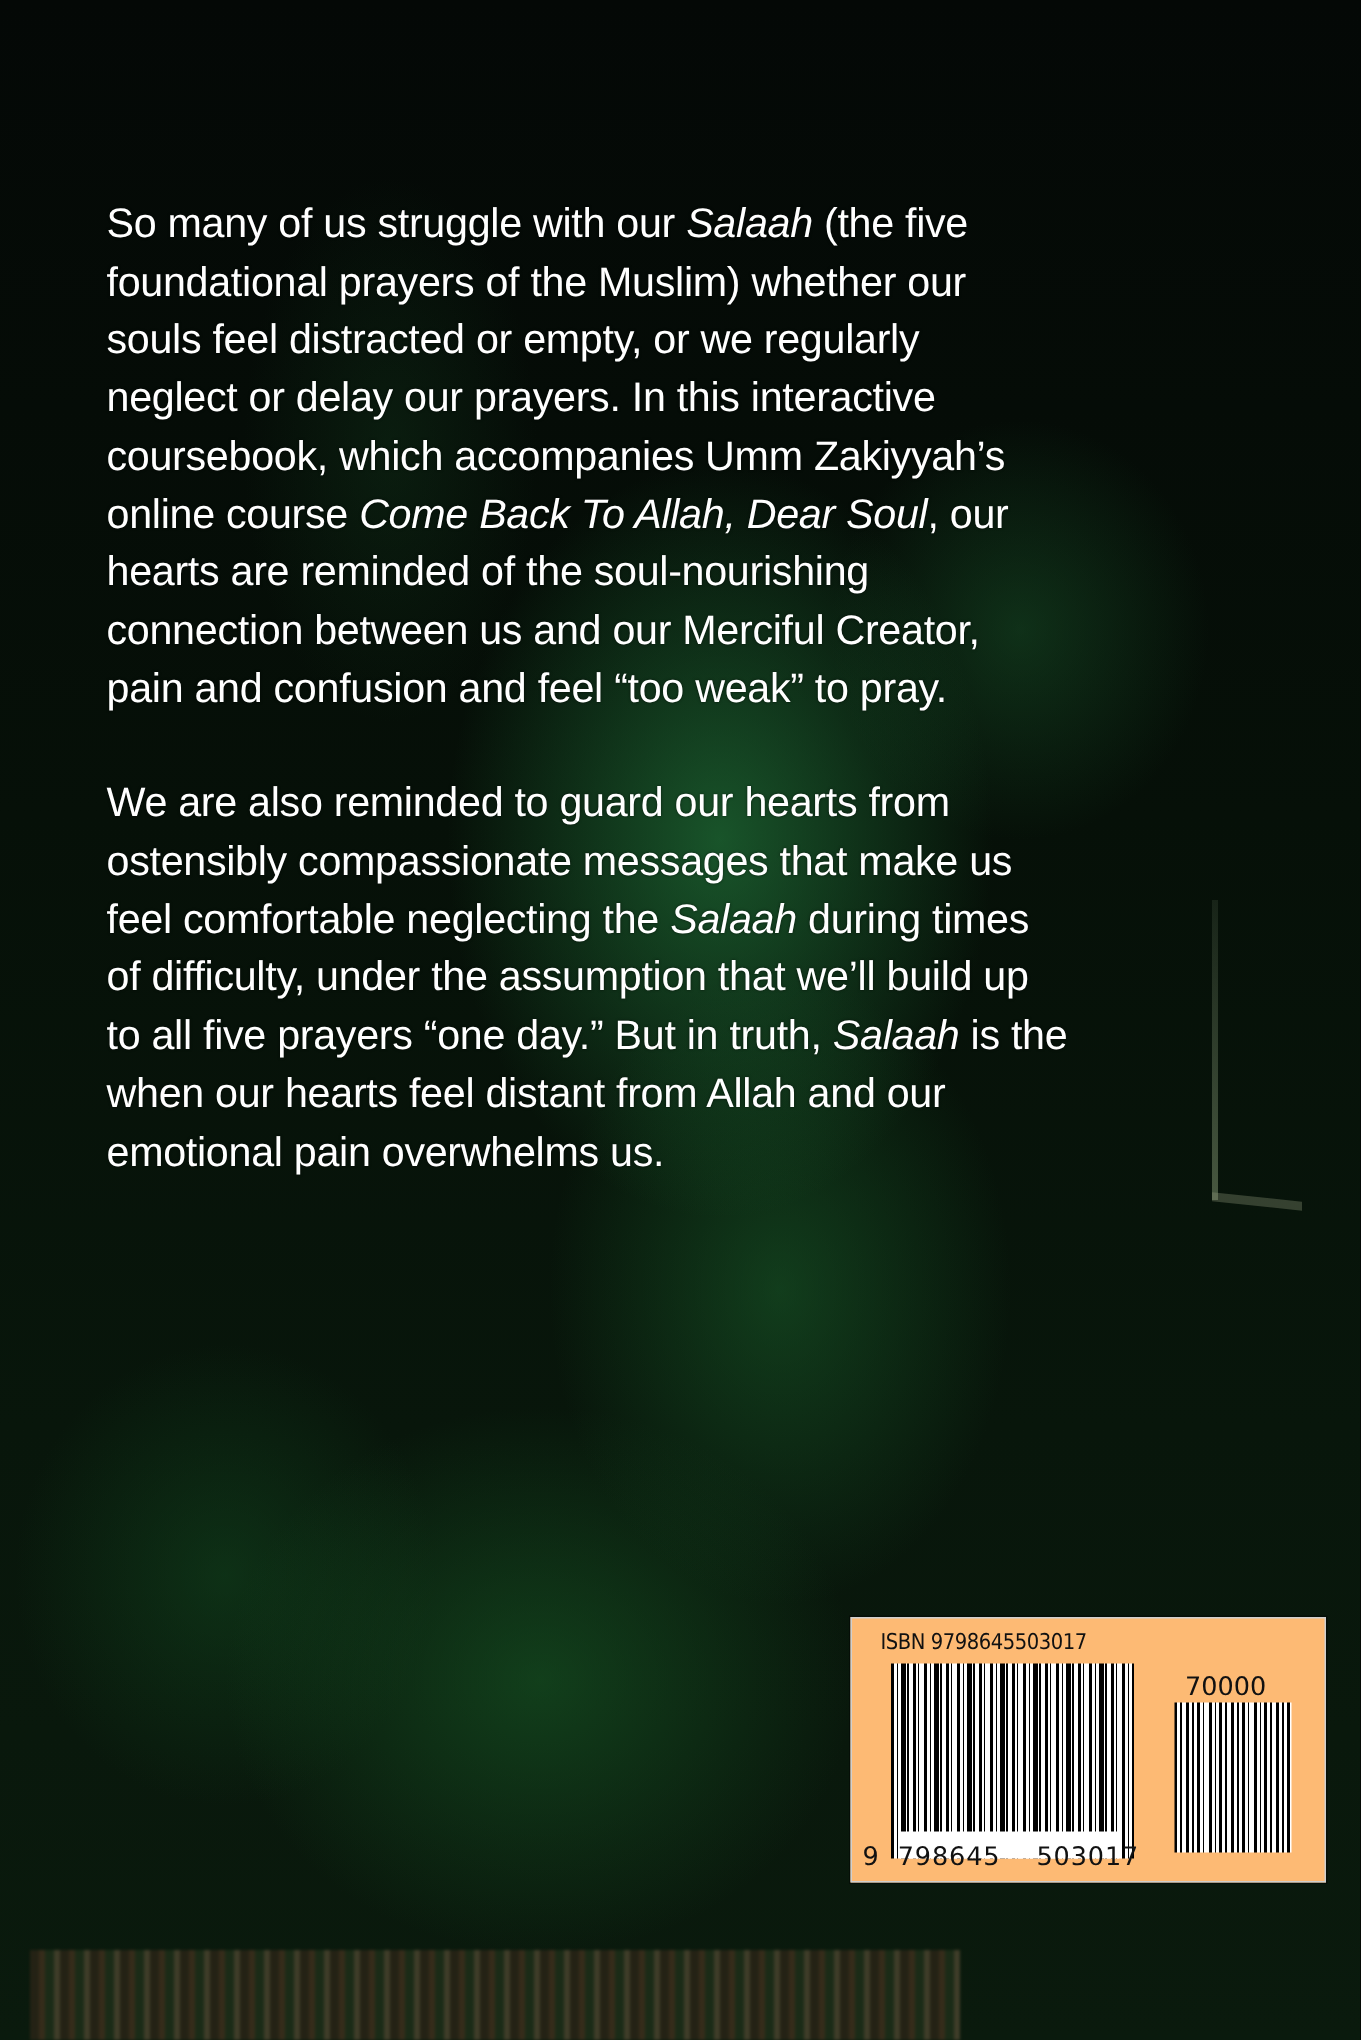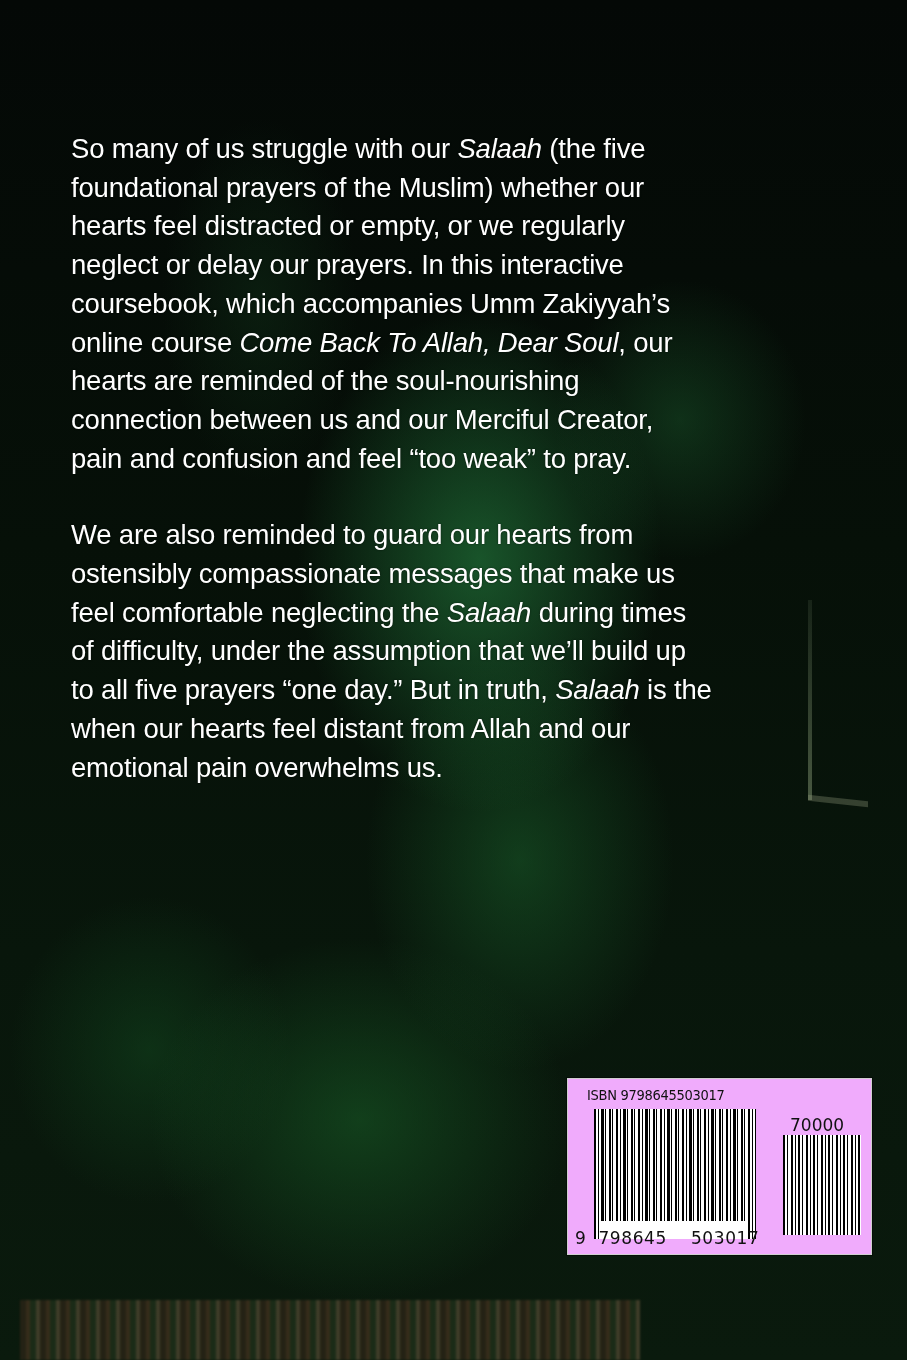--- a/index.html
+++ b/index.html
@@ -40,22 +40,23 @@
     letter-spacing: -0.2px;
     text-shadow: 0 0 2px rgba(0,0,0,0.6);
     margin-top: 20px;
   }
   .text-block p { margin: 0 0 38px 0; }
   .text-block em { font-style: italic; }
   .line { display: block; white-space: nowrap; }
 
   .barcode-box {
     position: absolute; left: 567px; top: 1078px; width: 303px; height: 175px;
-    background: #f0abfc; border: 1px solid #cfcfcf;
+    background: #fdba74; border: 1px solid #cfcfcf;
     box-shadow: 0 0 0 1px rgba(0,0,0,0.4);
+    padding-left: 12px;
   }
   .isbn-label {
     position: absolute; left: 19px; top: 8px;
     font-family: "DejaVu Sans Condensed", "DejaVu Sans", sans-serif;
     font-size: 14.5px; color: #111; letter-spacing: -0.3px;
   }
   .bars-main {
     position: absolute; left: 26px; top: 30px; width: 162px; height: 130px;
     background: repeating-linear-gradient(90deg,
       #000 0 2px, #fff 2px 4px, #000 4px 5px, #fff 5px 7px, #000 7px 10px, #fff 10px 11px,
@@ -87,21 +88,21 @@
 
 <div class="bg"></div>
 <div class="window-frame"></div>
 <div class="window-sill"></div>
 <div class="rug"></div>
 
 <div class="text-block">
   <p id="para1">
       <span class="line">So many of us struggle with our <em>Salaah</em> (the five</span>
       <span class="line">foundational prayers of the Muslim) whether our</span>
-      <span class="line">hearts feel distracted or empty, or we regularly</span>
+      <span class="line">souls feel distracted or empty, or we regularly</span>
       <span class="line">neglect or delay our prayers. In this interactive</span>
       <span class="line">coursebook, which accompanies Umm Zakiyyah’s</span>
       <span class="line">online course <em>Come Back To Allah, Dear Soul</em>, our</span>
       <span class="line">hearts are reminded of the soul-nourishing</span>
       <span class="line">connection between us and our Merciful Creator,</span>
       <span class="line">pain and confusion and feel “too weak” to pray.</span>
     </p>
   <p id="para2">
       <span class="line">We are also reminded to guard our hearts from</span>
       <span class="line">ostensibly compassionate messages that make us</span>

